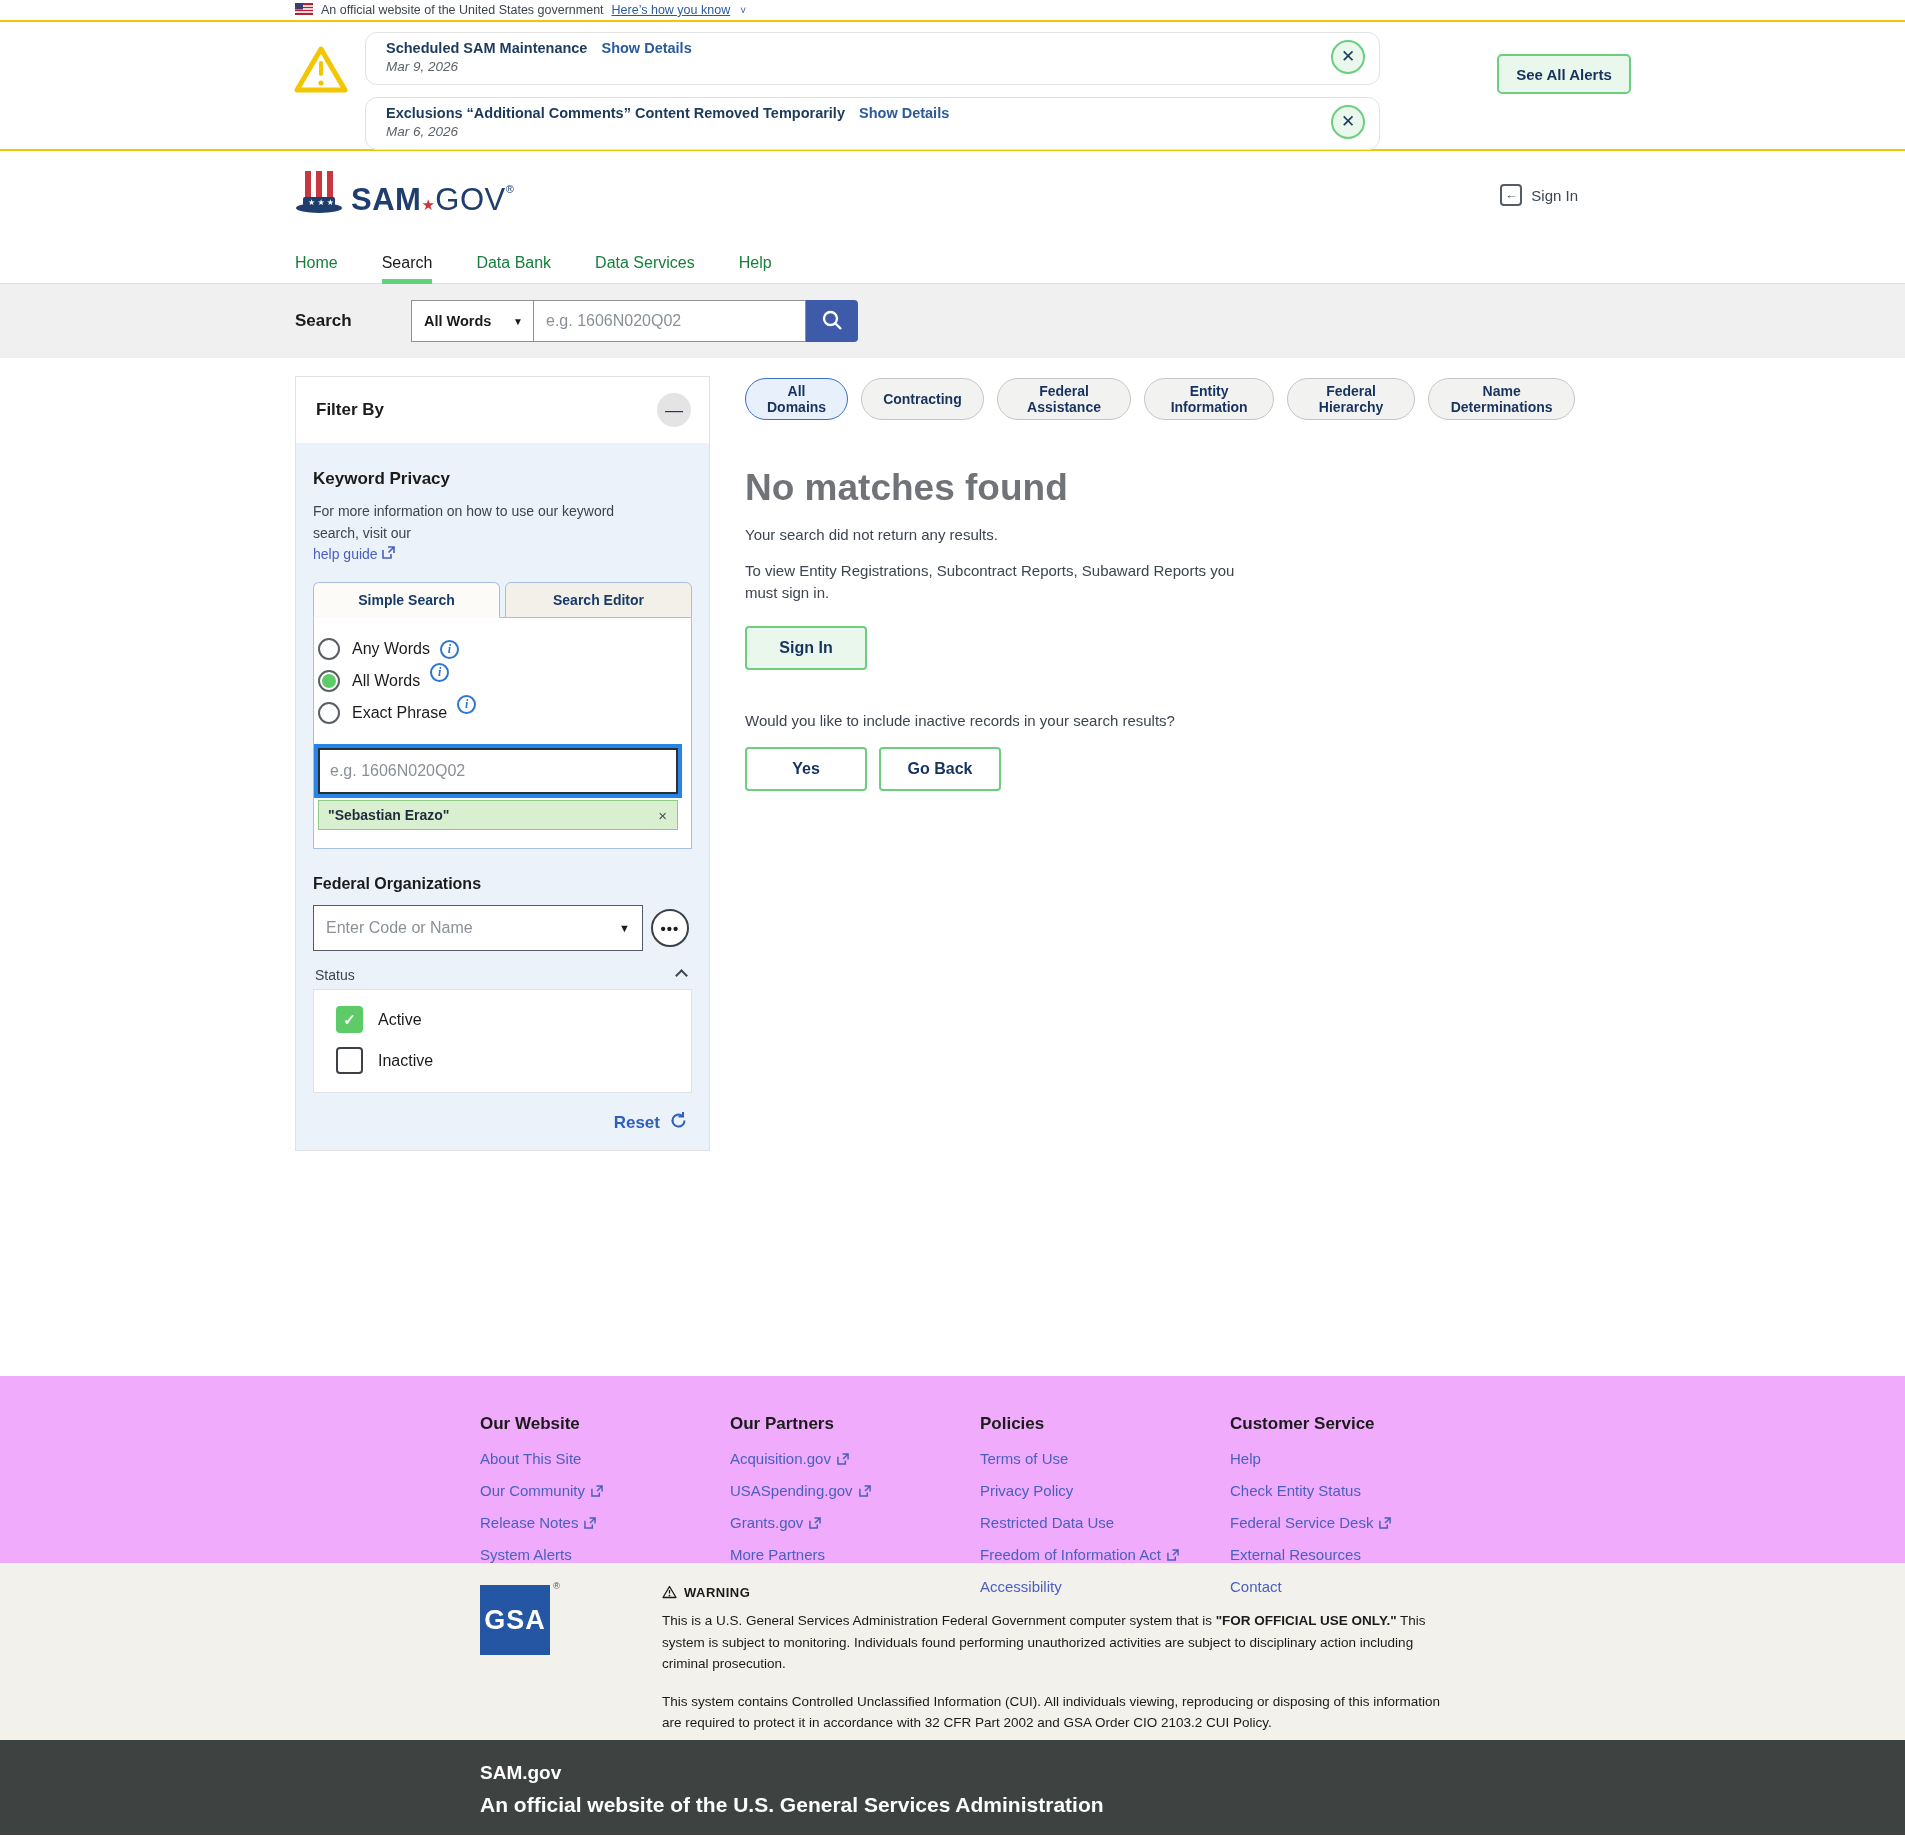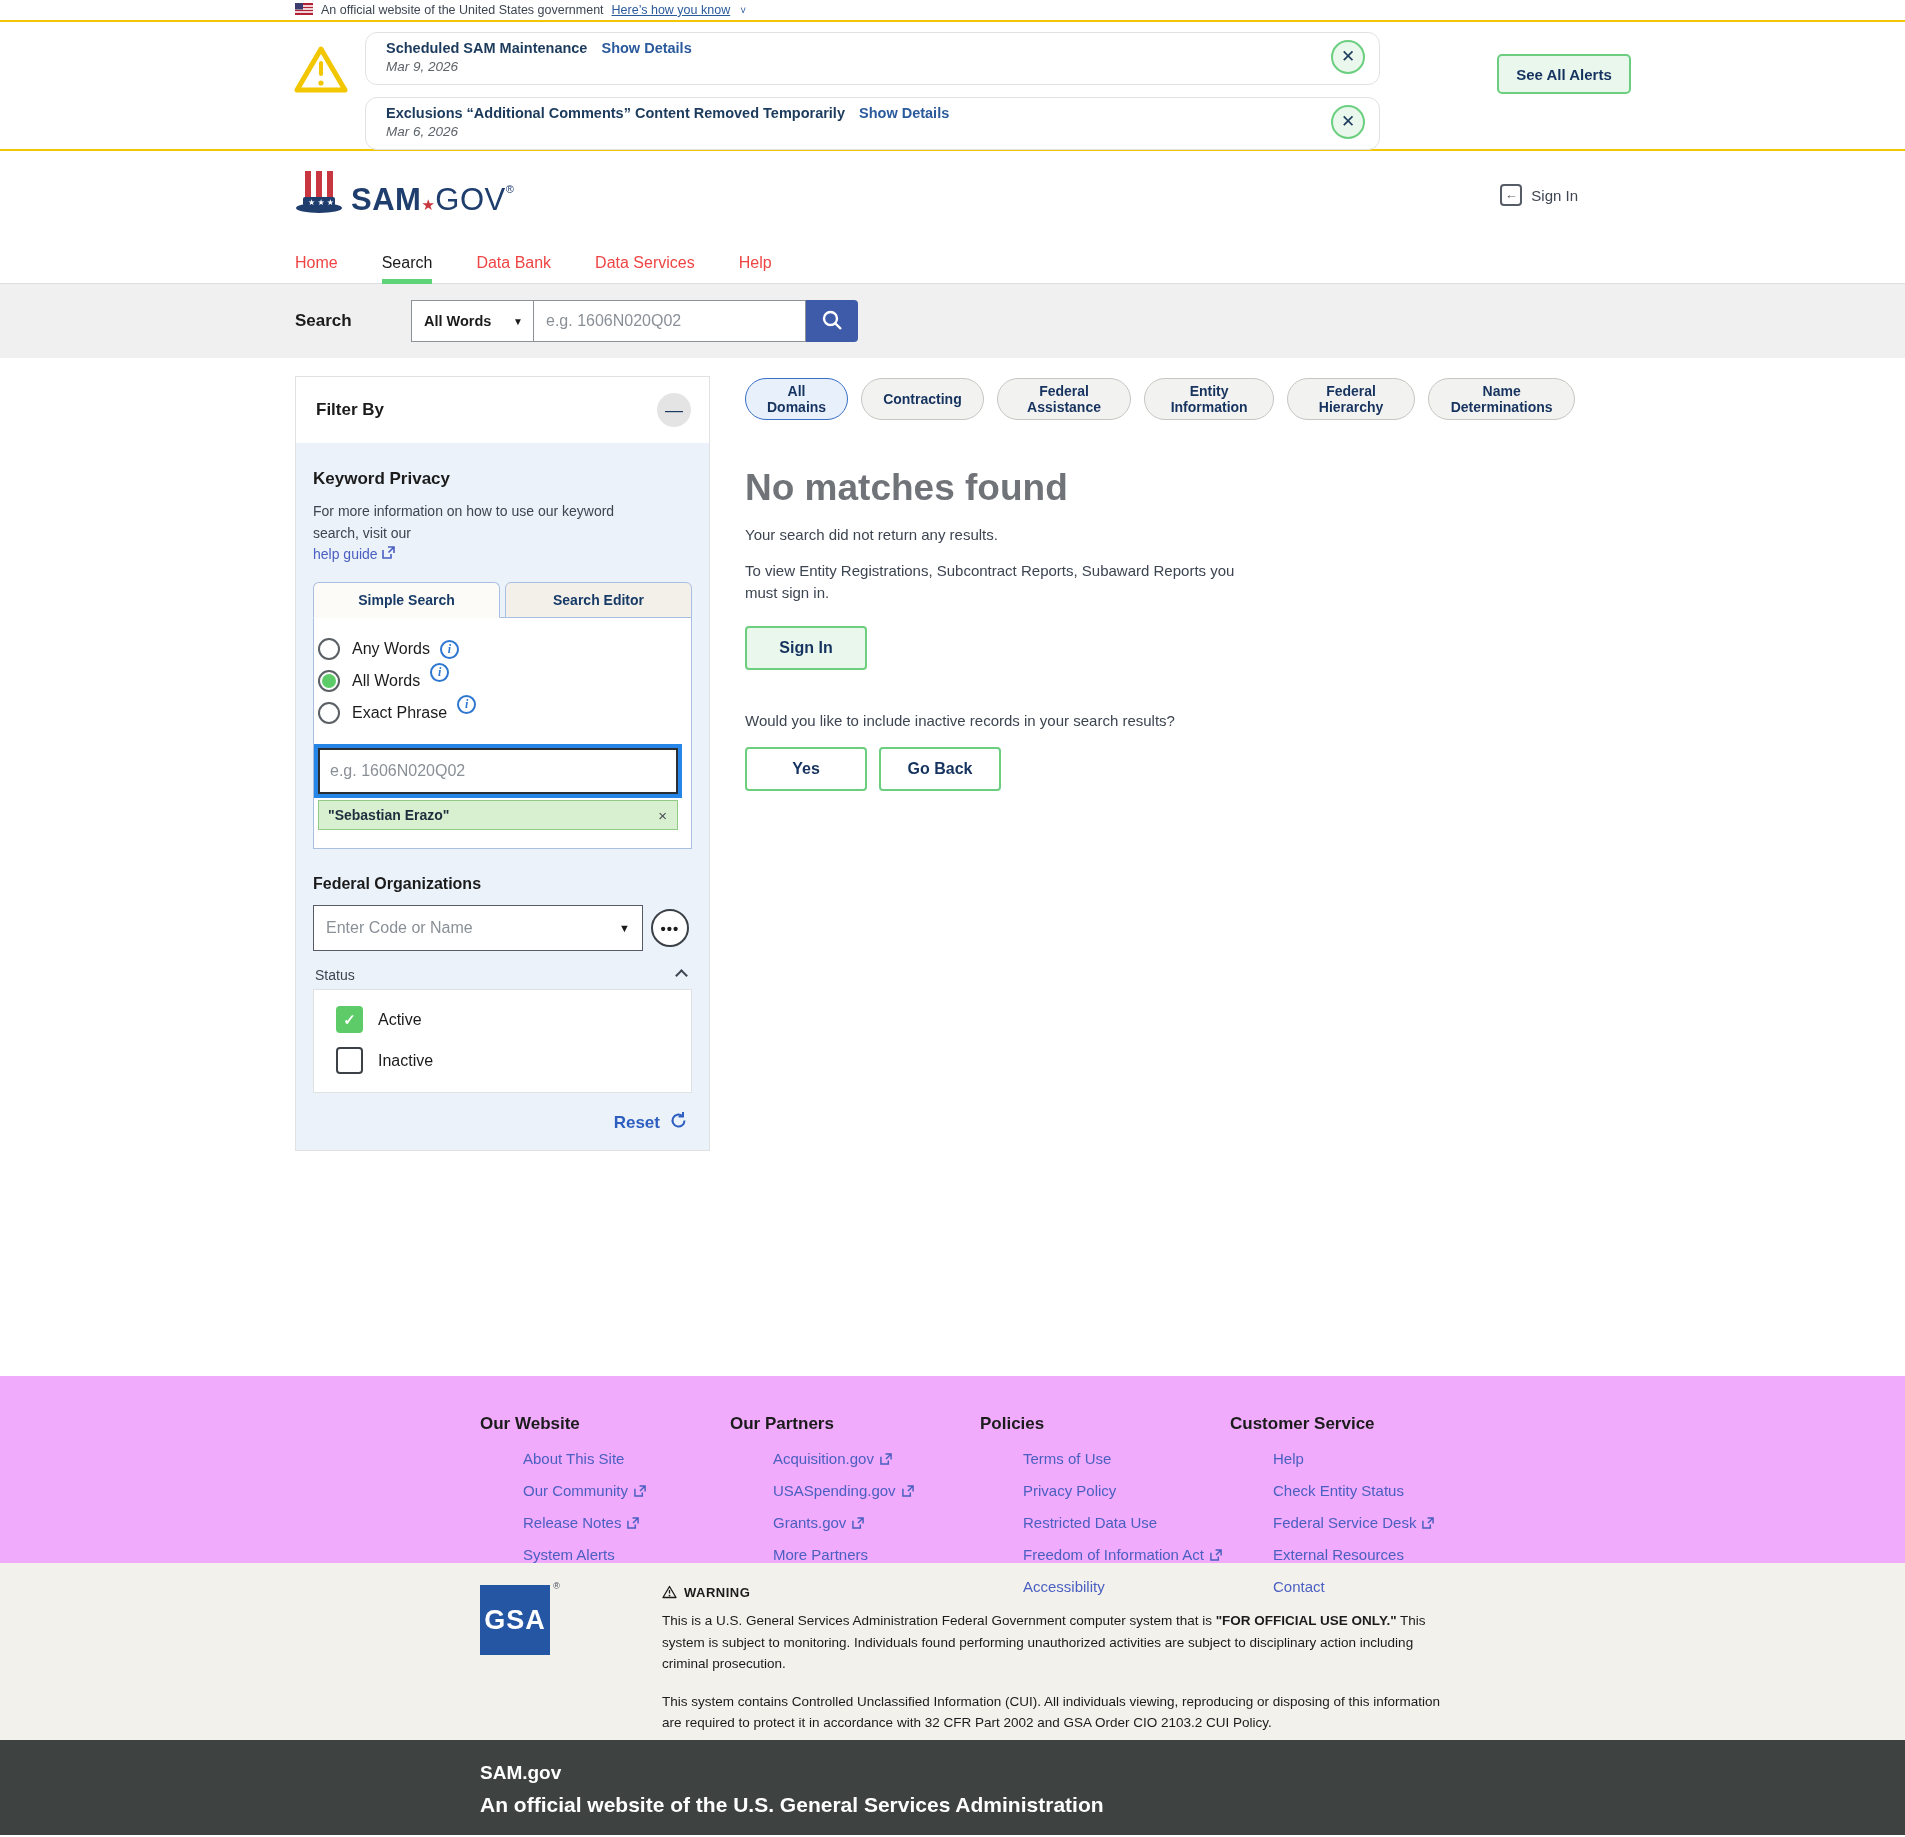--- a/index.html
+++ b/index.html
@@ -39,21 +39,21 @@
   .logo-text .star { color:#c8363f; font-size:15px; }
   .logo-text .gov { font-weight:300; }
   .logo-text .reg { font-size:11px; vertical-align:top; }
   .signin-top { position:absolute; right:327px; top:33px; display:flex; align-items:center; gap:9px;
     font-size:15px; color:#3d4551; cursor:pointer; }
   .enter-ic { display:inline-block; width:22px; height:22px; border:2px solid #565c65; border-radius:4px;
     text-align:center; line-height:18px; font-size:13px; color:#565c65; }
 
   
   .main-nav { height:41px; border-bottom:1px solid #dcdee0; padding-left:295px; display:flex; gap:44px; background:#fff; }
-  .nav-item { display:flex; align-items:center; font-size:16px; color:#ef4444; cursor:pointer; position:relative; }
+  .nav-item { display:flex; align-items:center; font-size:16px; color:#15803d; cursor:pointer; position:relative; }
   .nav-item.active { color:#1b1b1b; }
   .nav-item.active::after { content:""; position:absolute; left:0; right:0; bottom:-1px; height:5px; background:#5ed377; }
 
   
   .search-band { height:74px; background:#f0f0f0; display:flex; align-items:center; padding-left:295px; }
   .search-band .sb-label { font-size:17px; font-weight:bold; color:#1b1b1b; width:116px; }
   .sb-select { width:122px; height:42px; background:#fff; border:1px solid #8d9297; border-right:none;
     display:flex; align-items:center; justify-content:space-between; padding:0 10px 0 12px;
     font-size:14.5px; font-weight:bold; color:#1b1b1b; cursor:pointer; }
   .sb-select .dd { font-size:10px; color:#1b1b1b; }
@@ -135,21 +135,21 @@
   .nm-question { font-size:15px; color:#3d4551; margin-top:42px; }
   .btn-row { display:flex; gap:12px; margin-top:18px; }
   .btn-green-outline { width:122px; height:44px; background:#fff; border:2px solid #6bcf7f; border-radius:4px;
     font-size:16px; font-weight:bold; color:#16335f; cursor:pointer; font-family:"Liberation Sans", sans-serif; }
 
   
   .footer-links { height:187px; background:#f0abfc; padding:38px 0 0 480px; display:flex; }
   .f-col { width:250px; }
   .f-head { font-size:17px; font-weight:bold; color:#1b1b1b; margin-bottom:16px; }
   .f-link { display:flex; align-items:center; gap:6px; font-size:15px; color:#4a5fc1; margin-bottom:15px;
-    cursor:pointer; text-decoration:none;margin-left:43px; }
+    cursor:pointer; text-decoration:none; }
 
   
   .gsa-band { height:177px; background:#f2f1ec; padding:22px 0 0 480px; display:flex; }
   .gsa-logo-wrap { position:relative; width:72px; }
   .gsa-logo { width:70px; height:70px; background:#2456a4; color:#fff; display:flex; align-items:center;
     justify-content:center; font-size:27px; font-weight:bold; letter-spacing:1px; }
   .gsa-reg { position:absolute; right:-8px; top:-4px; font-size:9px; color:#3d4551; }
   .warn-col { margin-left:110px; width:790px; }
   .warn-title { font-size:13px; font-weight:bold; color:#1b1b1b; letter-spacing:.5px; display:flex; gap:7px; align-items:flex-start; }
   .warn-p { font-size:13.5px; color:#1b1b1b; line-height:1.6; margin-top:10px; }

